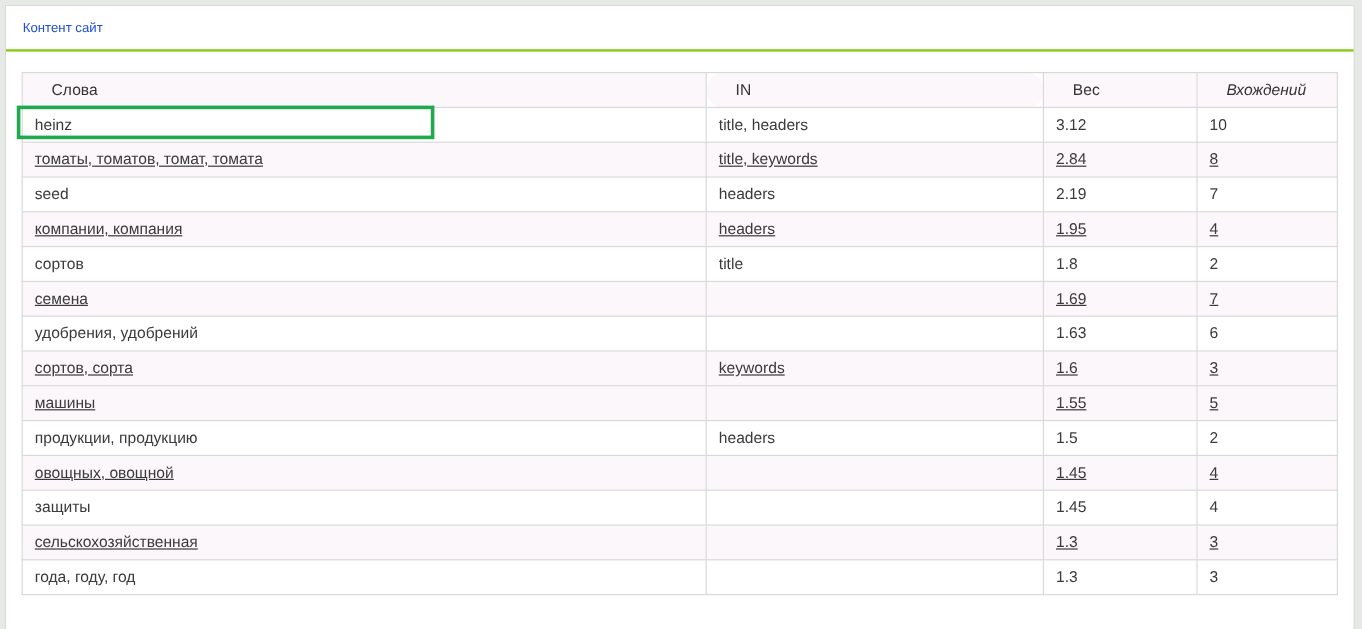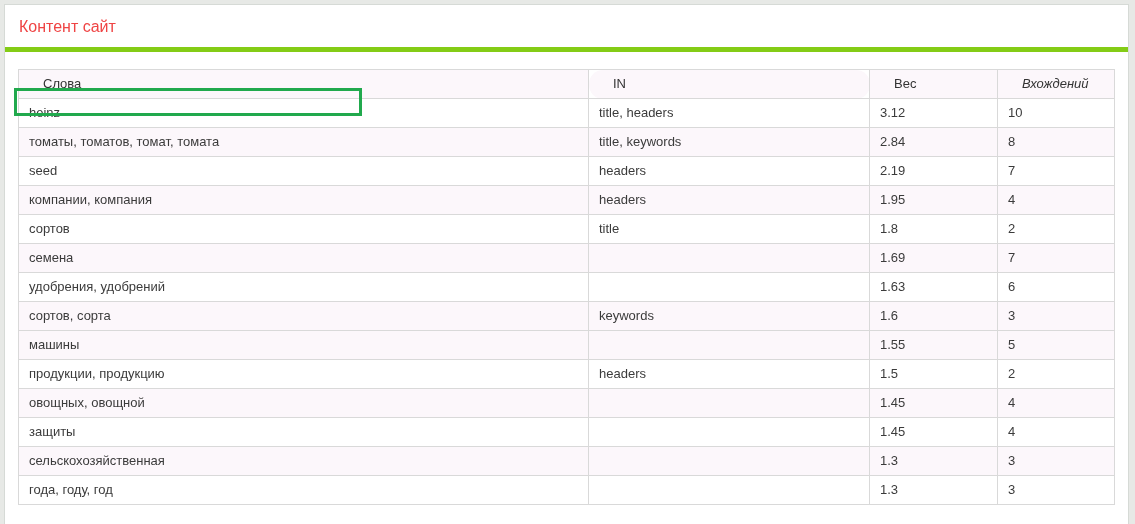--- a/index.html
+++ b/index.html
@@ -16,23 +16,23 @@
     top: 4px;
     left: 4px;
     width: 1125px;
     height: 530px;
     background: #ffffff;
     border: 1px solid #d6dad6;
     box-sizing: border-box;
   }
   .page-title {
     padding: 13px 14px 11px 14px;
-    font-size: 16px;
-    color: #ef4444;
-    border-bottom: 5px solid #84cc16;
+    font-size: 11px;
+    color: #1d4ed8;
+    border-bottom: 2px solid #84cc16;
   }
   .table-wrap {
     margin: 17px 13px 0 13px;
   }
   table.content-table {
     width: 100%;
     border-collapse: collapse;
     table-layout: fixed;
   }
   .content-table th, .content-table td {
@@ -46,20 +46,21 @@
     white-space: nowrap;
     overflow: hidden;
   }
   .content-table thead th {
     background: #fcf7fb;
     color: #333333;
     padding-left: 24px;
   }
   .content-table tr.stripe td {
     background: #fcf7fb;
+    text-decoration: underline;
   }
   .col-words   { width: 535px; }
   .col-in      { width: 246px; border-radius: 14px; }
   .col-weight  { width: 93px;  }
   .col-count   { width: auto; font-style: italic;  }
   .highlight-box {
     position: absolute;
     left: 9px;
     top: 83px;
     width: 342px;

